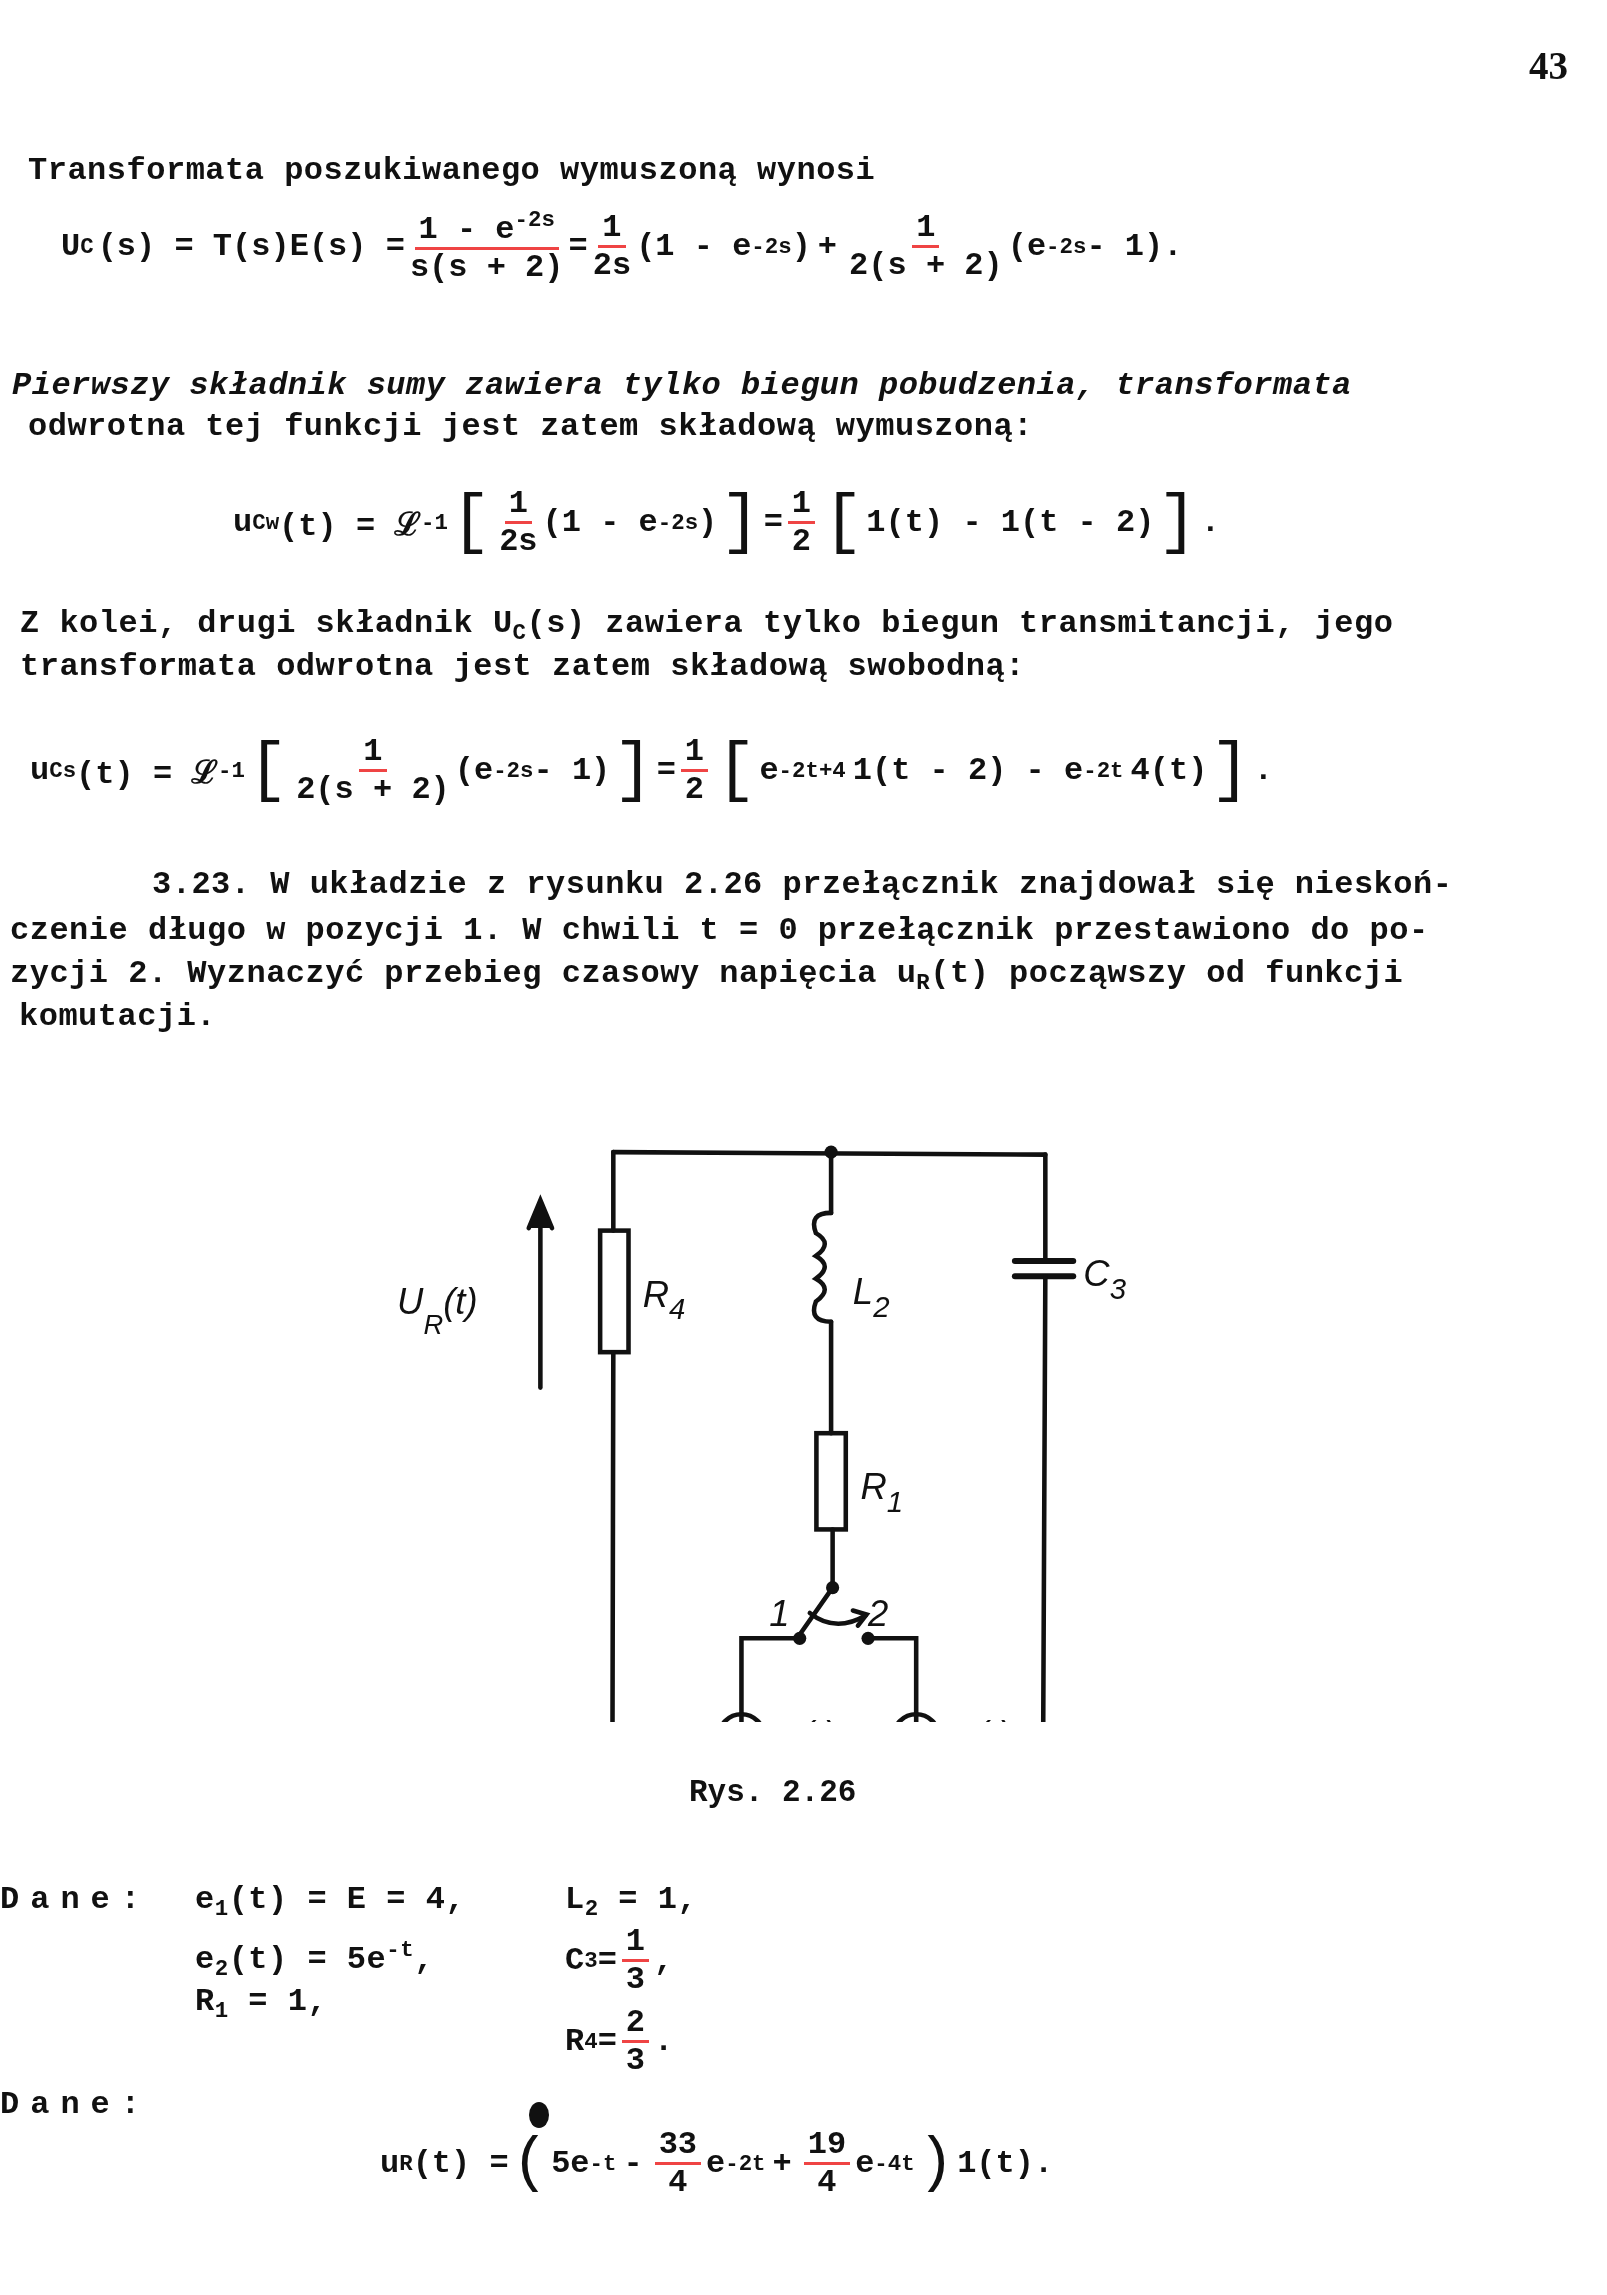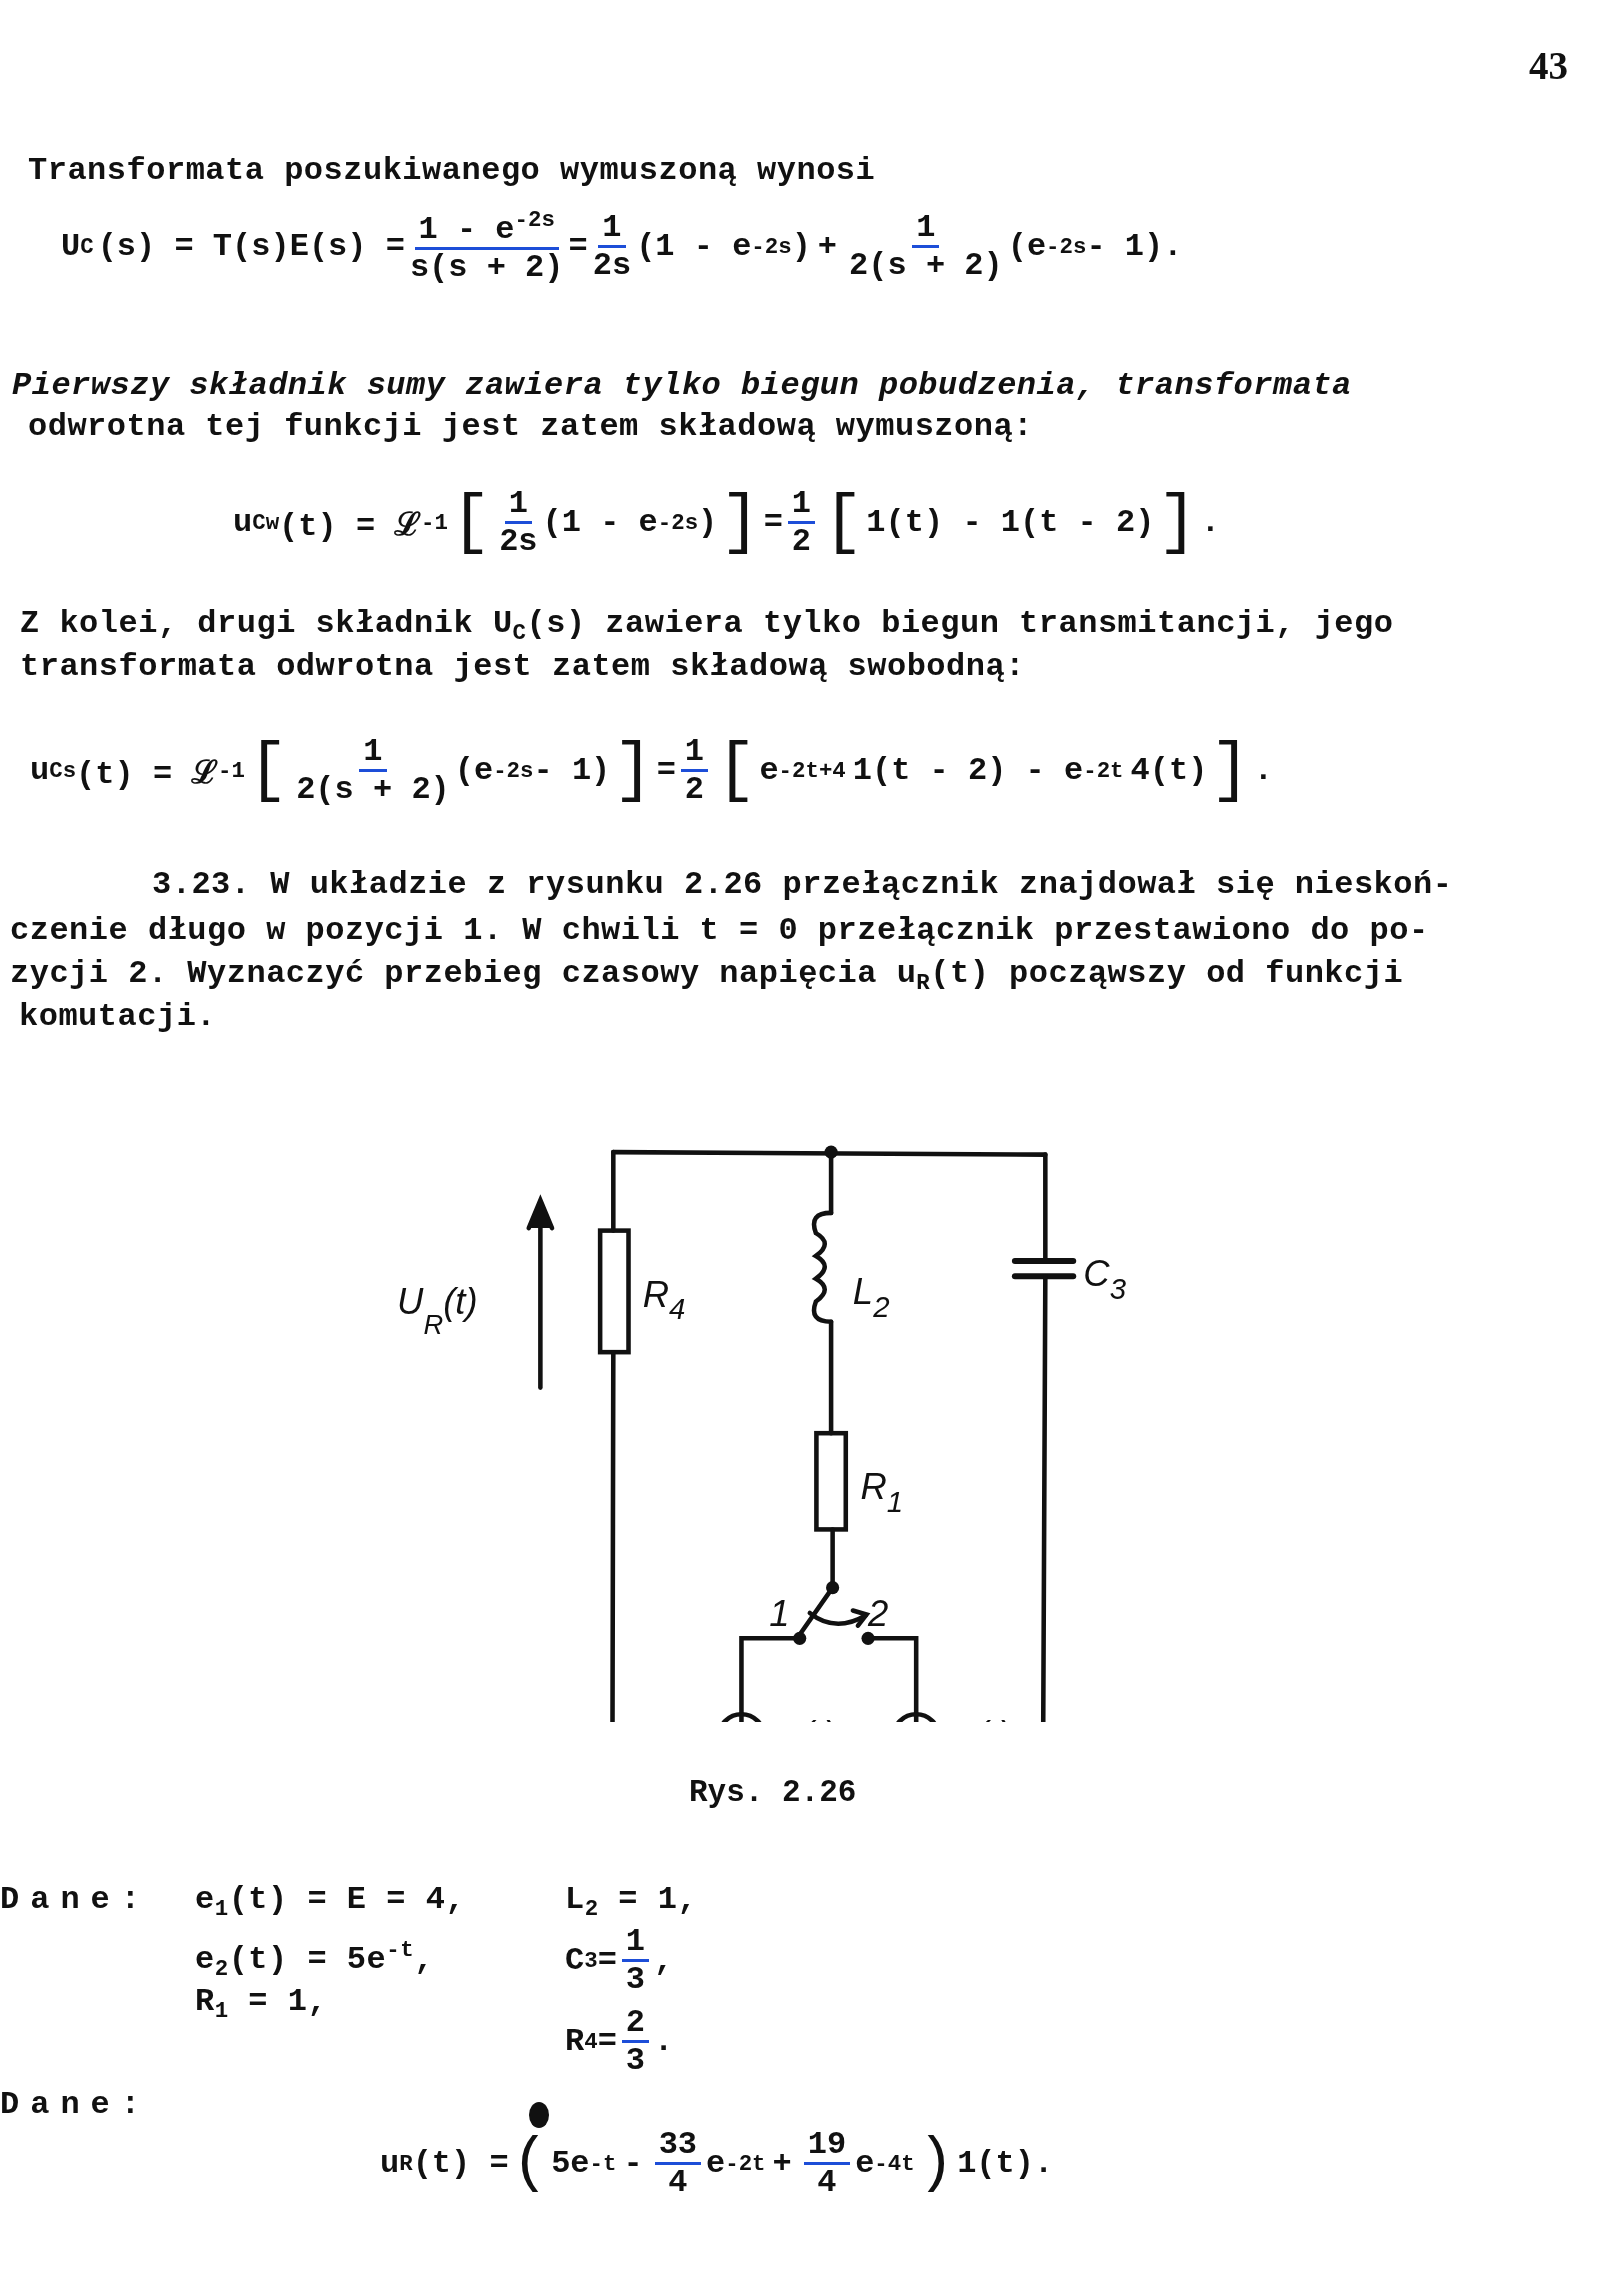--- a/index.html
+++ b/index.html
@@ -3,21 +3,21 @@
 <meta charset="utf-8">
 <style>
   html, body { margin: 0; padding: 0; background: #ffffff; }
   body { width: 1607px; height: 2295px; position: relative; overflow: hidden;
          font-family: "Liberation Mono", "DejaVu Sans Mono", monospace; color: #111; }
   .abs { position: absolute; }
   .txt { font-size: 32px; font-weight: bold; letter-spacing: 0.5px; white-space: nowrap; }
   .page-num { font-family: "Liberation Serif", serif; font-size: 39px; font-weight: bold; }
   .eq { font-size: 32px; font-weight: bold; white-space: nowrap; display: flex; align-items: center; }
   .frac { display: inline-flex; flex-direction: column; align-items: center; vertical-align: middle; margin: 0 5px; }
-  .frac .num { border-bottom: 3px solid #1d4ed8; padding: 0 4px; line-height: 1.1; }
+  .frac .num { border-bottom: 3px solid #ef4444; padding: 0 4px; line-height: 1.1; }
   .frac .den { line-height: 1.1; }
   sup { font-size: 0.7em; }
   sub { font-size: 0.7em; }
   .big { font-size: 1.9em; font-weight: normal; line-height: 1; margin: 0 3px; }
   .bracket { font-size: 2.1em; font-weight: normal; line-height: 1; margin: 0 3px; }
   .spaced { letter-spacing: 11px; }
   .caption { font-family: "Liberation Mono", monospace; font-size: 31px; font-weight: bold; }
   svg text { font-family: "Liberation Sans", sans-serif; font-style: italic; }
 </style>
 </head>

